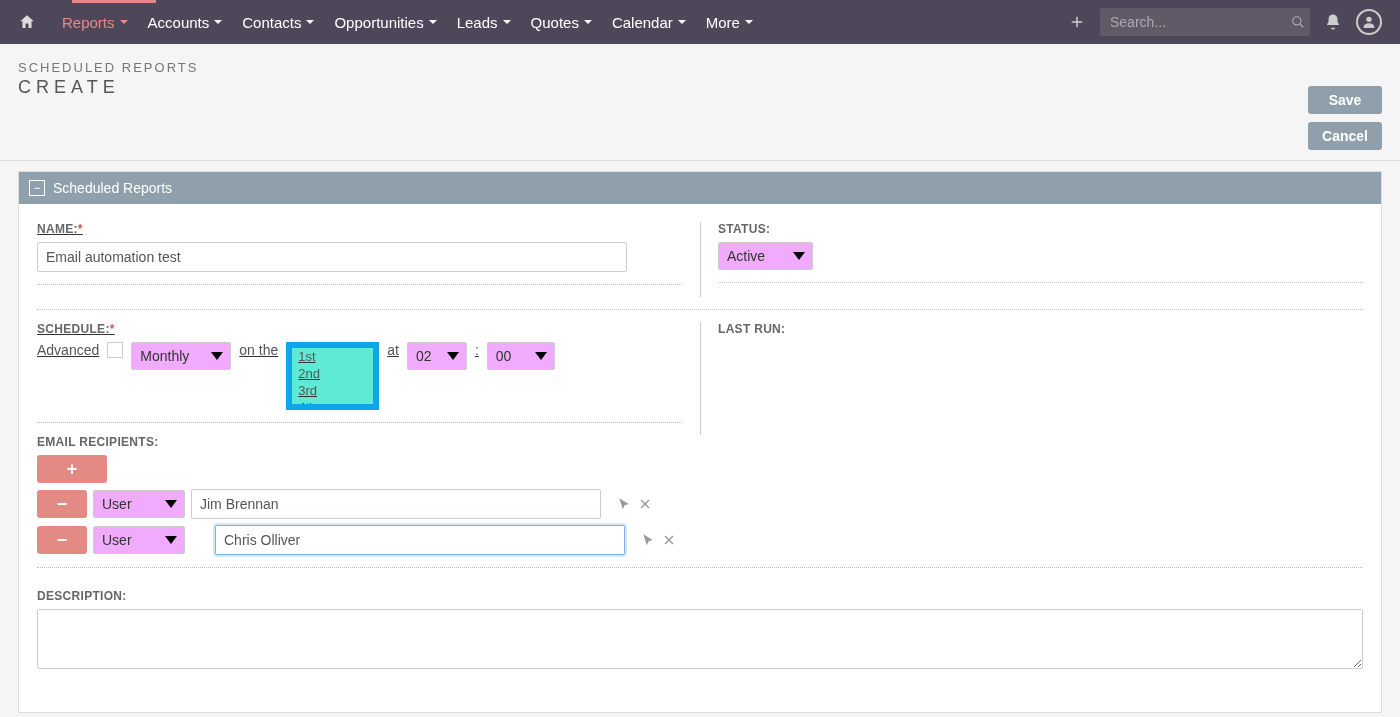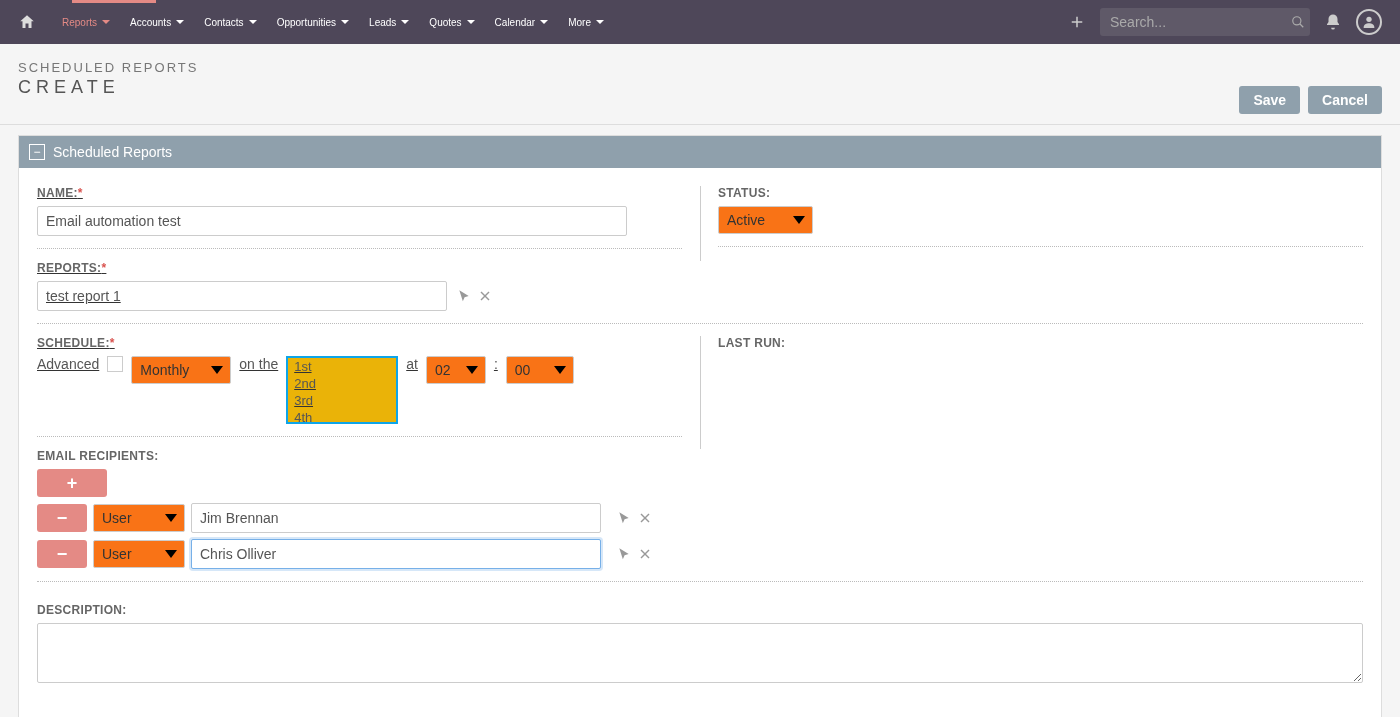--- a/index.html
+++ b/index.html
@@ -2,40 +2,40 @@
 <html><head>
 <meta charset="utf-8">
 <style>
 * { box-sizing: border-box; margin: 0; padding: 0; }
 body { font-family: -apple-system, BlinkMacSystemFont, "Segoe UI", Helvetica, Arial, sans-serif; background: #f5f5f5; color: #333; font-size: 14px; }
 
 
 .navbar { background: #4e4759; height: 44px; display: flex; align-items: center; padding: 0 18px; color: #fff; position: relative; }
 .nav-left { display: flex; align-items: center; gap: 6px; }
 .nav-home { color: #fff; margin-right: 10px; display: inline-flex; align-items: center; }
-.nav-item { display: inline-flex; align-items: center; gap: 5px; padding: 0 10px; height: 44px; color: #fff; cursor: pointer; font-size: 10px; }
+.nav-item { display: inline-flex; align-items: center; gap: 5px; padding: 0 10px; height: 44px; color: #fff; cursor: pointer; font-size: 15px; }
 .nav-item.active { color: #e48a85; }
 .active-indicator { position: absolute; top: 0; left: 72px; height: 3px; width: 84px; background: #e48a85; }
 .caret { width: 0; height: 0; border-left: 4px solid transparent; border-right: 4px solid transparent; border-top: 4px solid currentColor; display: inline-block; }
 .nav-right { margin-left: auto; display: flex; align-items: center; gap: 14px; }
 .plus-icon { font-size: 22px; color: #ccc; cursor: pointer; }
 .search-box { background: #5f5968; border-radius: 3px; padding: 4px 10px; display: flex; align-items: center; width: 210px; height: 28px; }
 .search-box input { background: transparent; border: none; outline: none; color: #ccc; font-size: 14px; flex: 1; }
 .search-box input::placeholder { color: #aaa; }
 .search-mag { color: #aaa; }
 .bell-icon { color: #ccc; cursor: pointer; }
 .avatar { width: 26px; height: 26px; border: 2px solid #ccc; border-radius: 50%; display: flex; align-items: center; justify-content: center; color: #ccc; }
 
 
 .page-header { padding: 16px 18px 10px 18px; border-bottom: 1px solid #ddd; margin: 0 0 10px 0; }
 .header-row { display: flex; align-items: flex-start; }
 .header-titles { flex: 1; }
 .breadcrumb-title { font-size: 13px; letter-spacing: 2px; color: #777; text-transform: uppercase; }
 .page-title { font-size: 18px; letter-spacing: 5px; color: #555; font-weight: 300; margin-top: 2px; }
-.header-actions { display: flex; gap: 8px; margin-top: 26px; }
+.header-actions { display: flex; gap: 8px; margin-top: 26px; flex-direction: column; }
 .btn { background: #8fa0ac; color: #fff; border: none; padding: 6px 14px; border-radius: 3px; cursor: pointer; font-size: 14px; font-weight: 600; }
 
 
 .panel { margin: 0 18px; background: #fff; border: 1px solid #ddd; }
 .panel-header { background: #8fa0ac; color: #fff; padding: 8px 10px; display: flex; align-items: center; gap: 8px; font-size: 14px; }
 .collapse-btn { width: 16px; height: 16px; border: 1px solid #fff; display: inline-flex; align-items: center; justify-content: center; font-size: 12px; line-height: 1; cursor: pointer; }
 
 .panel-body { padding: 18px 0 40px 0; }
 
 
@@ -45,35 +45,35 @@
 .form-col.right { width: 50%; }
 .v-divider { position: absolute; left: 50%; top: 0; bottom: 0; width: 1px; background: #ccc; }
 
 .field-label { font-size: 12px; font-weight: 700; color: #666; letter-spacing: 0.3px; text-transform: uppercase; margin-bottom: 6px; }
 .required { color: #d9534f; }
 
 .dotted-sep { border: none; border-top: 1px dotted #bbb; margin: 12px 0; }
 .full-dotted { border: none; border-top: 1px dotted #bbb; margin: 12px 18px; }
 
 .text-input { border: 1px solid #ccc; border-radius: 2px; padding: 6px 8px; font-size: 14px; color: #555; outline: none; }
-.text-input.focused { border: 1px solid #77b0e8; box-shadow: 0 0 0 2px rgba(119,176,232,0.3); }
+.text-input.focused { border: 1px solid #77b0e8; box-shadow: 0 0 0 2px rgba(119,176,232,0.3); margin-left: 24px; }
 .wide { width: 590px; }
 .med { width: 410px; }
 
 .select-wrap { position: relative; display: inline-block; }
-.select-wrap select { appearance: none; -webkit-appearance: none; border: 1px solid #ccc; border-radius: 2px; padding: 5px 12px 5px 8px; font-size: 14px; background: #f97316; color: #333; outline: none; }
+.select-wrap select { appearance: none; -webkit-appearance: none; border: 1px solid #ccc; border-radius: 2px; padding: 5px 12px 5px 8px; font-size: 14px; background: #f0abfc; color: #333; outline: none; }
 .select-arrow { position: absolute; right: 8px; top: 50%; transform: translateY(-50%); pointer-events: none; width: 0; height: 0; border-left: 6px solid transparent; border-right: 6px solid transparent; border-top: 8px solid #000; }
 
 .inline-actions { display: inline-flex; align-items: center; gap: 8px; margin-left: 10px; color: #888; }
 .inline-actions span { cursor: pointer; }
 
 
 .schedule-line { display: flex; align-items: flex-start; gap: 8px; color: #555; flex-wrap: wrap; }
 .checkbox { width: 16px; height: 16px; border: 1px solid #ccc; display: inline-block; }
-.listbox { border: 2px solid #0ea5e9; width: 112px; height: 68px; overflow-y: scroll; font-size: 13px; background: #eab308; }
+.listbox { border: 6px solid #0ea5e9; width: 93px; height: 68px; overflow-y: scroll; font-size: 13px; background: #5eead4; }
 .listbox-item { padding: 1px 6px; cursor: pointer; }
 
 
 .recipients-block { padding: 0 18px; }
 .add-btn { background: #e48a85; color: #fff; border-radius: 3px; width: 70px; height: 28px; display: flex; align-items: center; justify-content: center; cursor: pointer; font-size: 18px; font-weight: 700; margin-bottom: 6px; }
 .recipient-row { display: flex; align-items: center; gap: 6px; margin-bottom: 6px; }
 .remove-btn { background: #e48a85; color: #fff; border-radius: 3px; width: 50px; height: 28px; display: flex; align-items: center; justify-content: center; cursor: pointer; font-size: 18px; font-weight: 700; }
 .recipient-row .select-wrap select { width: 92px; }
 .recipient-row .text-input { width: 410px; }
 
@@ -156,41 +156,20 @@
         <div class="select-wrap">
           <select style="width:95px">
             <option>Active</option>
           </select>
           <span class="select-arrow"></span>
         </div>
         <hr class="dotted-sep">
       </div>
     </div>
 
-    <div class="form-row">
-      <div class="form-col left" style="width:100%">
-        <div class="field-label"><span>REPORTS:</span><span class="required">*</span></div>
-        <div style="display:flex;align-items:center">
-          <input class="text-input med" value="test report 1" style="">
-          <span class="inline-actions">
-            <span>
-                <svg width="14" height="14" viewBox="0 0 24 24" fill="#999">
-                  <path d="M4 2l16 10-7 2-3 7z"></path>
-                </svg>
-              </span>
-            <span>
-                <svg width="12" height="12" viewBox="0 0 24 24" stroke="#999" stroke-width="3">
-                  <line x1="4" y1="4" x2="20" y2="20"></line>
-                  <line x1="20" y1="4" x2="4" y2="20"></line>
-                </svg>
-              </span>
-          </span>
-        </div>
-      </div>
-    </div>
     <hr class="full-dotted">
 
     <div class="form-row">
       <div class="v-divider"></div>
       <div class="form-col left">
         <div class="field-label"><span>SCHEDULE:</span><span class="required">*</span></div>
         <div class="schedule-line">
           <span>Advanced</span>
           <span class="checkbox"></span>
           <div class="select-wrap">

